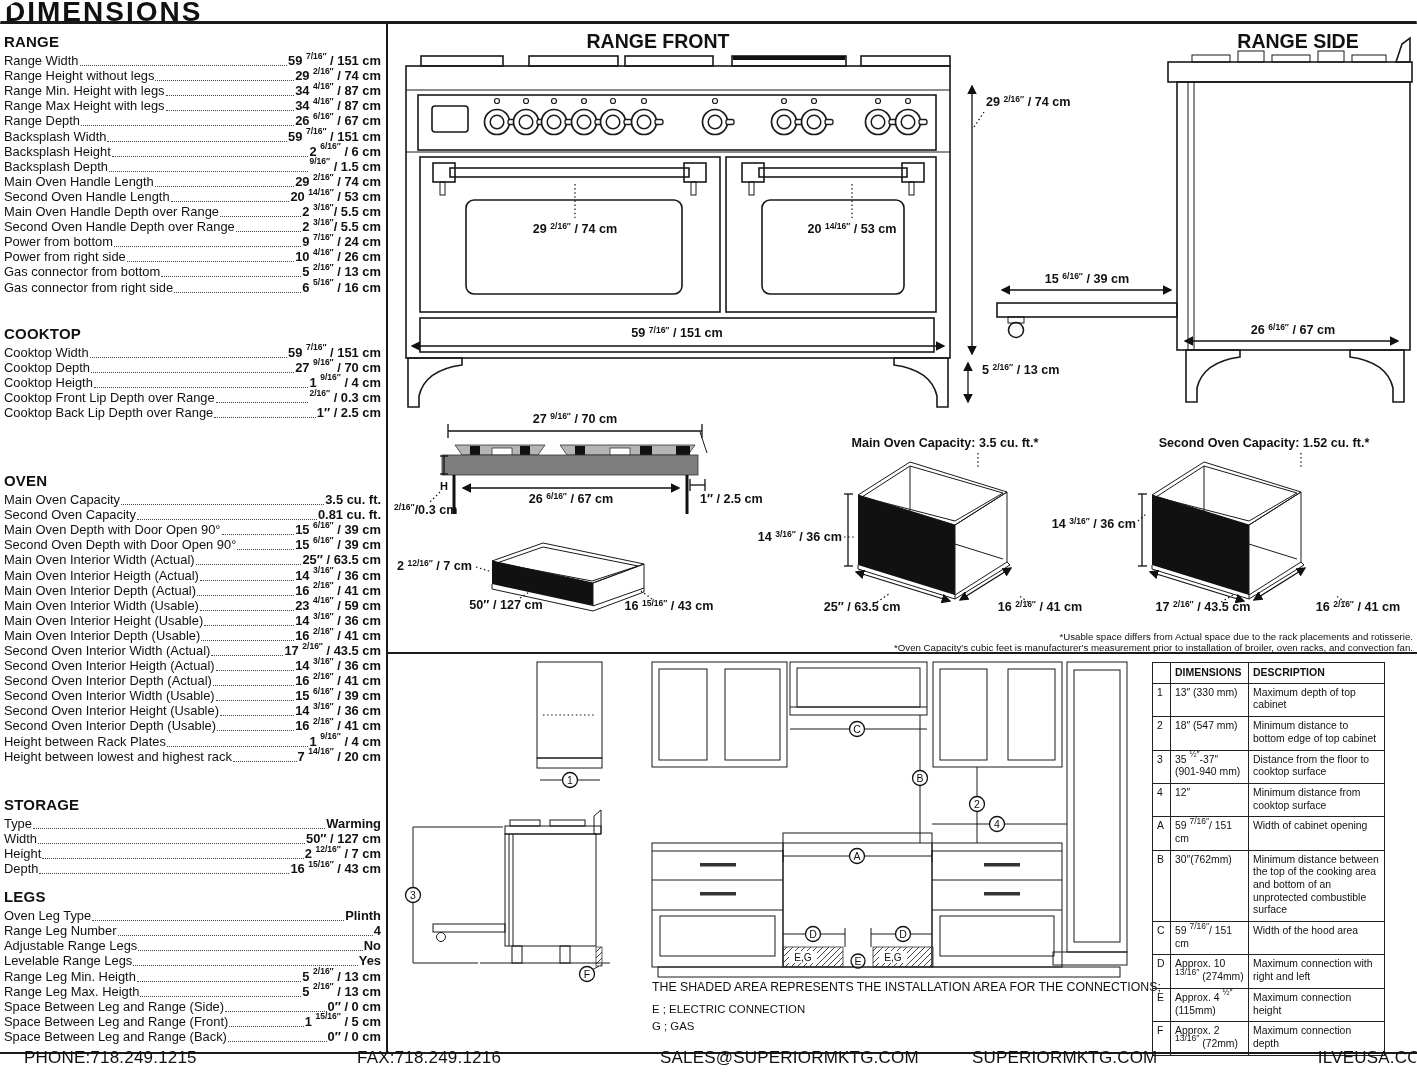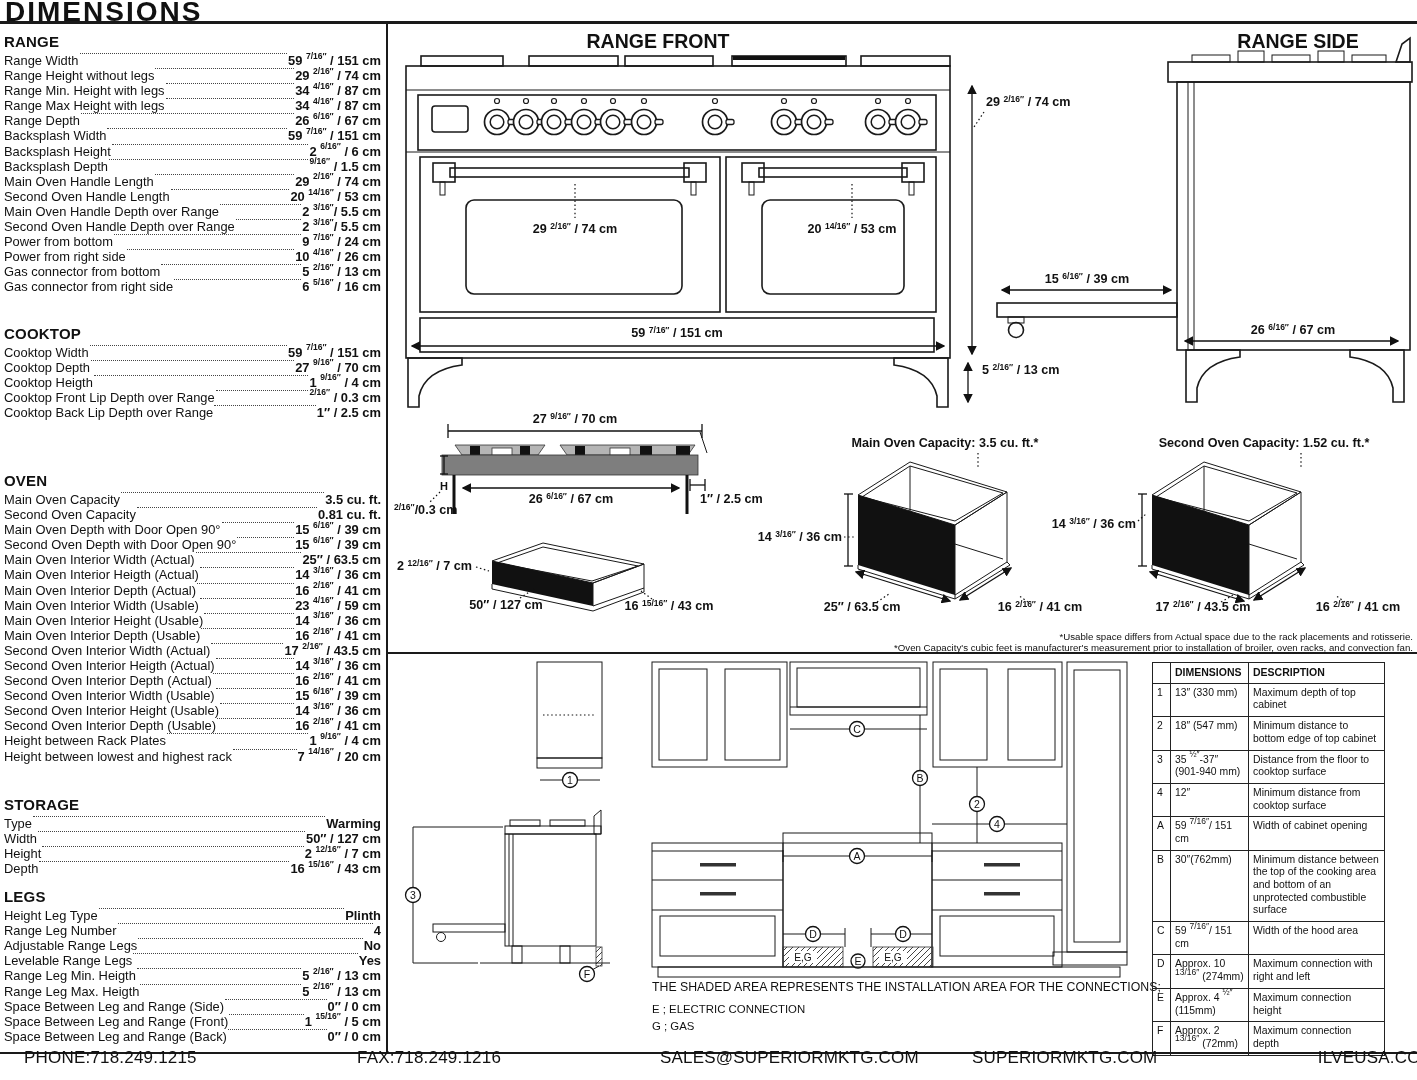--- a/index.html
+++ b/index.html
@@ -1,31 +1,31 @@
 <!DOCTYPE html>
 <html><head>
 <meta charset="utf-8">
 <style>
   html,body{margin:0;padding:0;background:#fff;}
   .page{position:relative;width:1417px;height:1080px;background:#fff;overflow:hidden;
-        font-family:"Liberation Sans","DejaVu Sans",sans-serif;color:#111;}
+        font-family:"Liberation Sans","DejaVu Sans",sans-serif;color:#111;border-radius:25px;}
   .page-title{position:absolute;left:5px;top:-4px;font-size:28px;font-weight:bold;letter-spacing:2px;}
   .rule-top{position:absolute;left:0;top:21px;width:1417px;height:3px;background:#1a1a1a;}
   .rule-vert{position:absolute;left:386px;top:23px;width:2px;height:1029px;background:#1a1a1a;}
   .rule-mid{position:absolute;left:388px;top:652px;width:1029px;height:2px;background:#1a1a1a;}
   .rule-foot{position:absolute;left:0;top:1052px;width:1417px;height:2px;background:#1a1a1a;}
 
   .specs{position:absolute;left:4px;top:33px;width:377px;}
   .spec-sec{margin:0;}
   .spec-sec.s0{margin-bottom:30px;}
   .spec-sec.s1{margin-bottom:52px;}
   .spec-sec.s2{margin-bottom:32px;}
   .spec-sec.s3{margin-bottom:12px;}
   .spec-h{font-weight:bold;font-size:15px;letter-spacing:.2px;margin-bottom:3px;}
-  .spec-row{display:flex;align-items:flex-start;height:15.1px;font-size:12.9px;white-space:nowrap;}
+  .spec-row{display:flex;align-items:flex-end;height:15.1px;font-size:12.9px;white-space:nowrap;}
   .sl{flex:none;}
   .sd{flex:1;border-bottom:1.7px dotted #444;margin:0 1px 2px 1px;min-width:6px;}
   .sv{flex:none;font-weight:bold;}
   .sv sup,.dim-table sup{font-size:8.5px;line-height:0;position:relative;top:-1px;}
 
   svg text{fill:#111;}
   .t{font-family:"Liberation Sans","DejaVu Sans",sans-serif;font-size:12.6px;font-weight:bold;}
   .ttl{font-family:"Liberation Sans","DejaVu Sans",sans-serif;font-size:19.5px;font-weight:bold;}
   .fn{font-family:"Liberation Sans","DejaVu Sans",sans-serif;font-size:9.7px;}
   .note{font-family:"Liberation Sans","DejaVu Sans",sans-serif;font-size:12.3px;}
@@ -284,21 +284,21 @@
         </div>
         <div class="spec-row">
           <span class="sl">Depth</span>
           <span class="sd"></span>
           <span class="sv">16 <sup>15/16″</sup> / 43 cm</span>
         </div>
       </div>
       <div class="spec-sec s4">
         <div class="spec-h">LEGS</div>
         <div class="spec-row">
-          <span class="sl">Height Leg Type</span>
+          <span class="sl">Oven Leg Type</span>
           <span class="sd"></span>
           <span class="sv">Plinth</span>
         </div>
         <div class="spec-row">
           <span class="sl">Range Leg Number</span>
           <span class="sd"></span>
           <span class="sv">4</span>
         </div>
         <div class="spec-row">
           <span class="sl">Adjustable Range Legs</span>

